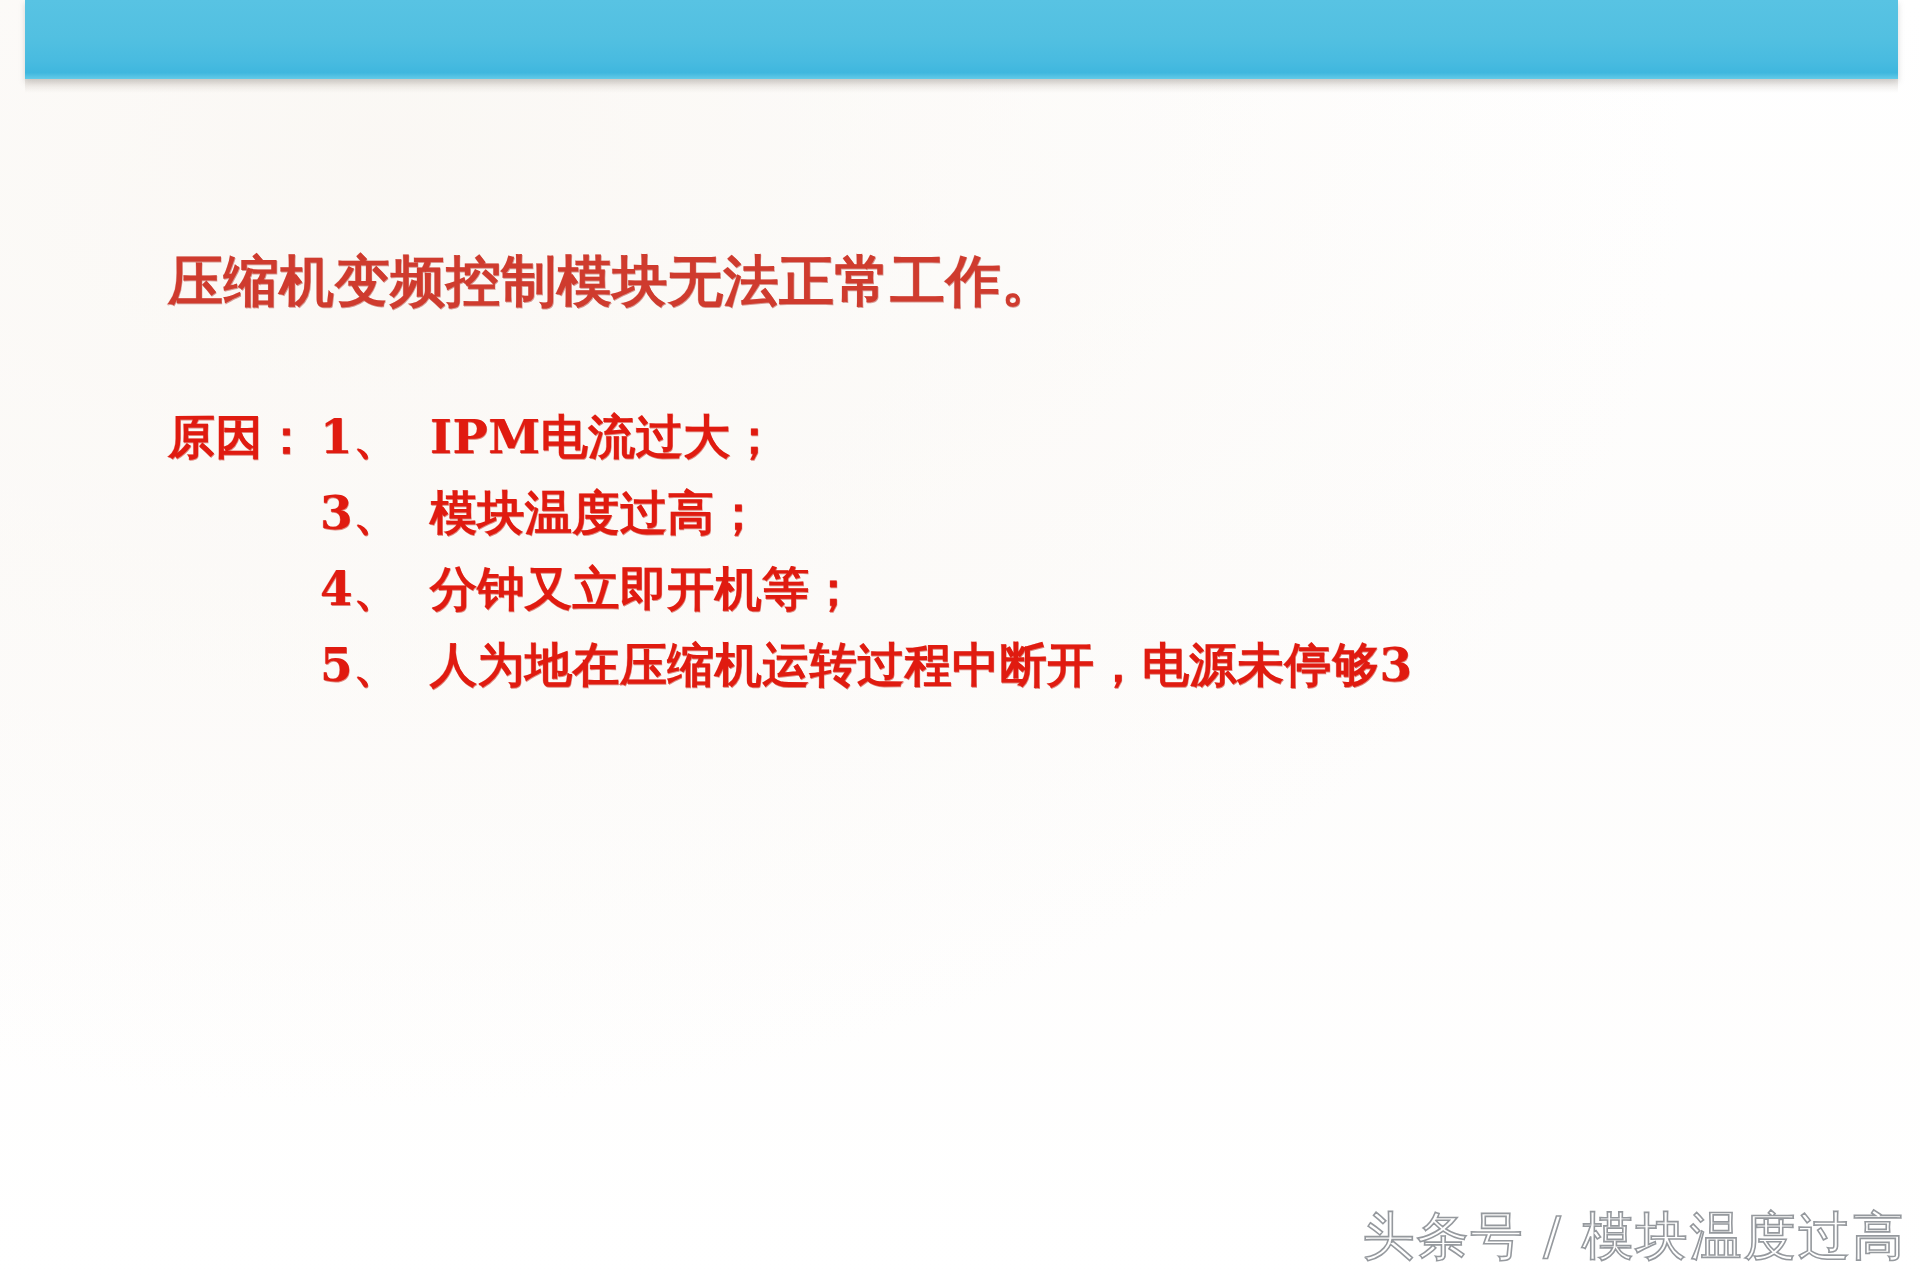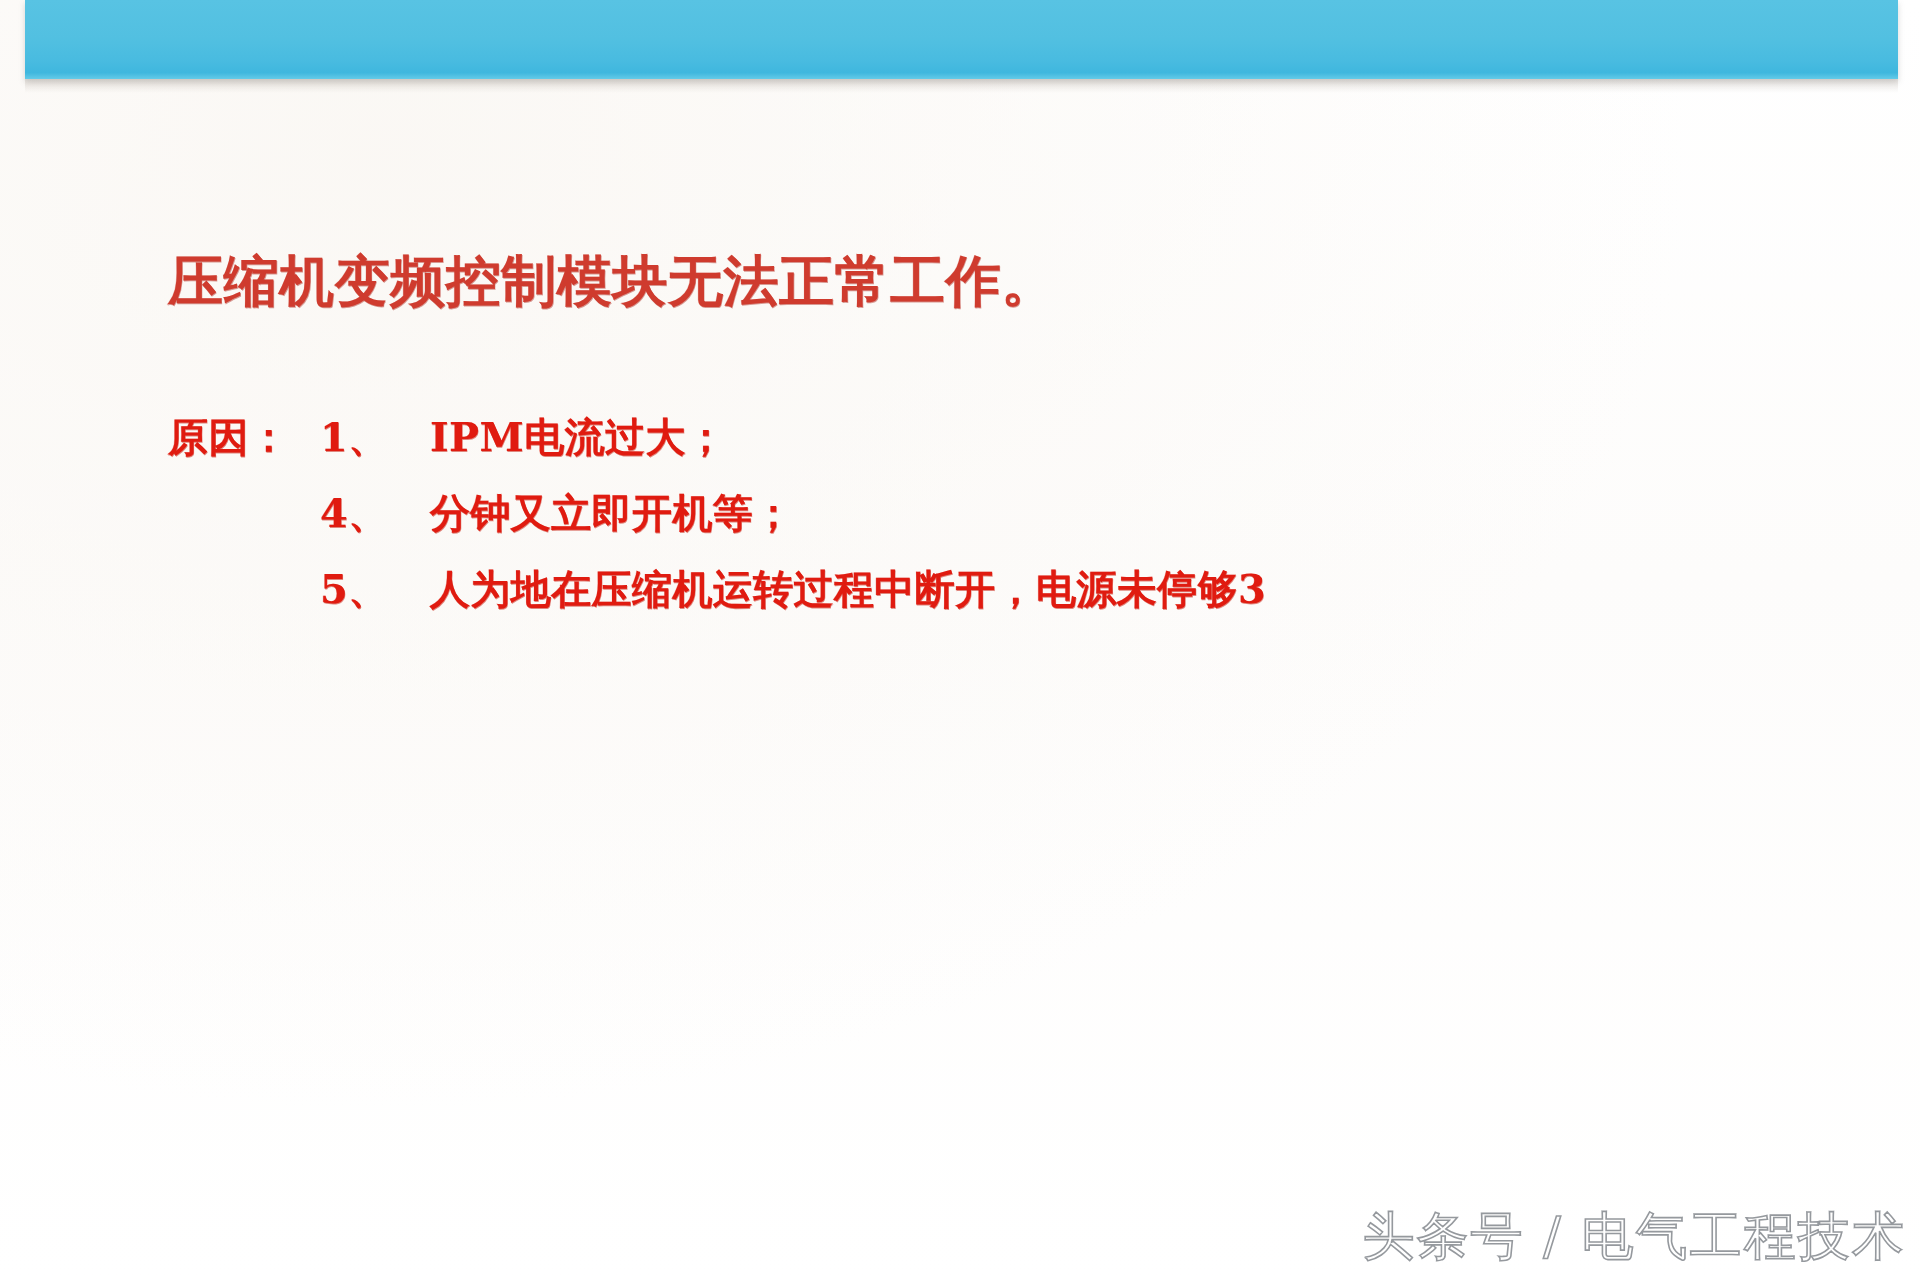--- a/index.html
+++ b/index.html
@@ -96,21 +96,21 @@
 
   #reason-block {
     position: absolute;
     left: 168px;
     top: 385px;
   }
 
   .reason-row {
     display: block;
     height: 76px;
-    font-size: 40px;
+    font-size: 47px;
     line-height: 76px;
   }
 
   .lead {
     display: inline-block;
     width: 152px;
     text-align: left;
   }
   .lead.empty { width: 152px; }
 
@@ -152,29 +152,32 @@
 
     <div id="title-line" class="redtext">压缩机变频控制模块无法正常工作。</div>
 
     <div id="reason-block">
 
       <div class="reason-row">
         <span class="lead redtext">原因：</span><span class="num redtext">1、</span><span class="reason-body redtext">IPM电流过大；</span>
       </div>
 
 
+      <div class="reason-row">
+        <span class="lead empty redtext"></span><span class="num redtext">3、</span><span class="reason-body redtext">模块温度过高；</span>
+      </div>
 
       <div class="reason-row">
         <span class="lead empty redtext"></span><span class="num redtext">4、</span><span class="reason-body redtext">分钟又立即开机等；</span>
       </div>
 
       <div class="reason-row">
         <span class="lead empty redtext"></span><span class="num redtext">5、</span><span class="reason-body redtext">人为地在压缩机运转过程中断开，电源未停够3</span>
       </div>
 
 
 
     </div>
   </div>
 
-  <div id="watermark">头条号 / 电气工程技术</div>
+  <div id="watermark">头条号 / 模块温度过高</div>
 
 </div>
 
 </body></html>

